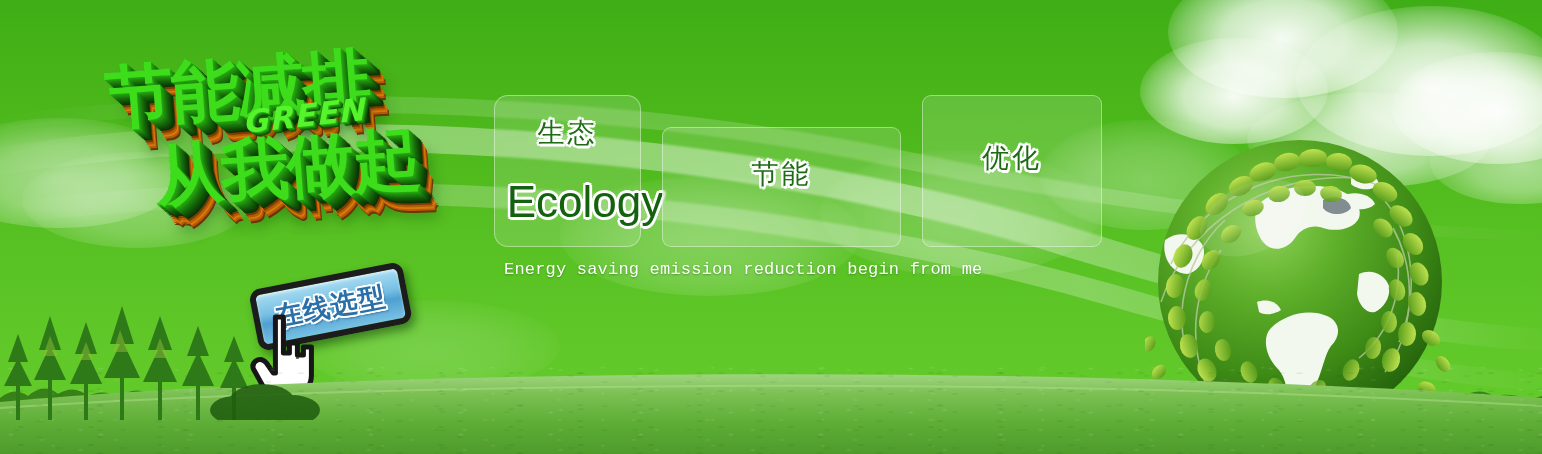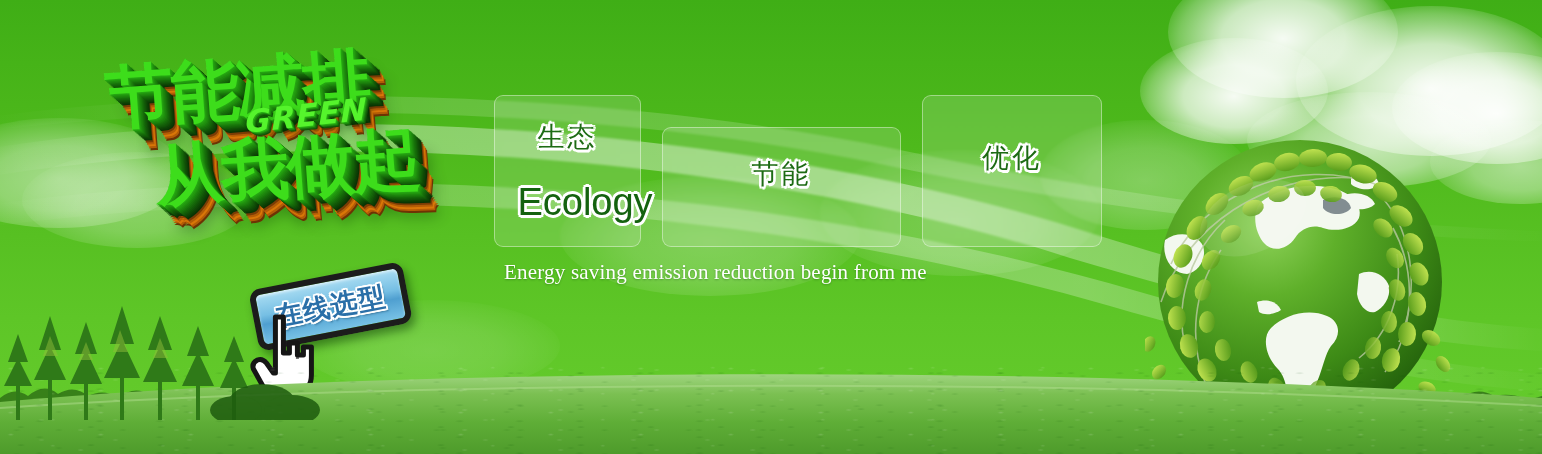--- a/index.html
+++ b/index.html
@@ -182,61 +182,61 @@
     background: rgba(255,255,255,0.14);
     border: 1px solid rgba(255,255,255,0.40);
     box-sizing: border-box;
     display: flex;
     flex-direction: column;
     align-items: center;
     justify-content: center;
     cursor: pointer;
     backdrop-filter: blur(1px);
   }
-  .card.w1 { width: 147px; }
+  .card.w1 { width: 147px; border-radius: 14px; }
   .card.w2 { width: 239px; margin-top: 32px; }
   .card.w3 { width: 180px; }
 
   .card-cn {
     font-family: "DejaVu Sans", "Liberation Sans", sans-serif;
     font-size: 27px;
     font-weight: normal;
     letter-spacing: 3px;
     color: #1d6b14;
     margin-bottom: 26px;
     text-shadow:
       -2px -2px 0 #ffffff,  2px -2px 0 #ffffff,
       -2px  2px 0 #ffffff,  2px  2px 0 #ffffff,
        0 -2.4px 0 #ffffff,  0 2.4px 0 #ffffff,
       -2.4px 0 0 #ffffff,   2.4px 0 0 #ffffff,
       -1px -2.6px 0 #ffffff, 1px 2.6px 0 #ffffff;
     white-space: nowrap;
   }
   .card-en {
     font-family: "Liberation Sans", "DejaVu Sans", sans-serif;
-    font-size: 38px;
+    font-size: 44px;
     font-weight: normal;
     color: #14620f;
     text-shadow:
       -2px -2px 0 #ffffff,  2px -2px 0 #ffffff,
       -2px  2px 0 #ffffff,  2px  2px 0 #ffffff,
        0 -2.6px 0 #ffffff,  0 2.6px 0 #ffffff,
       -2.6px 0 0 #ffffff,   2.6px 0 0 #ffffff,
       -1.4px -2.4px 0 #ffffff, 1.4px 2.4px 0 #ffffff,
        1px 2px 2px rgba(255,255,255,.9);
     white-space: nowrap;
     padding-left: 35px;
   }
 
   
   #tagline {
     position: absolute;
     left: 504px; top: 260px;
-    font-family: Liberation Serif, serif;
-    font-size: 21px;
+    font-family: Liberation Mono, monospace;
+    font-size: 17px;
     color: #ffffff;
     letter-spacing: .2px;
     text-shadow: 0 1px 2px rgba(0,60,0,.35);
     white-space: nowrap;
   }
 
   
   #globe {
     position: absolute;
     left: 1145px; top: 132px;

